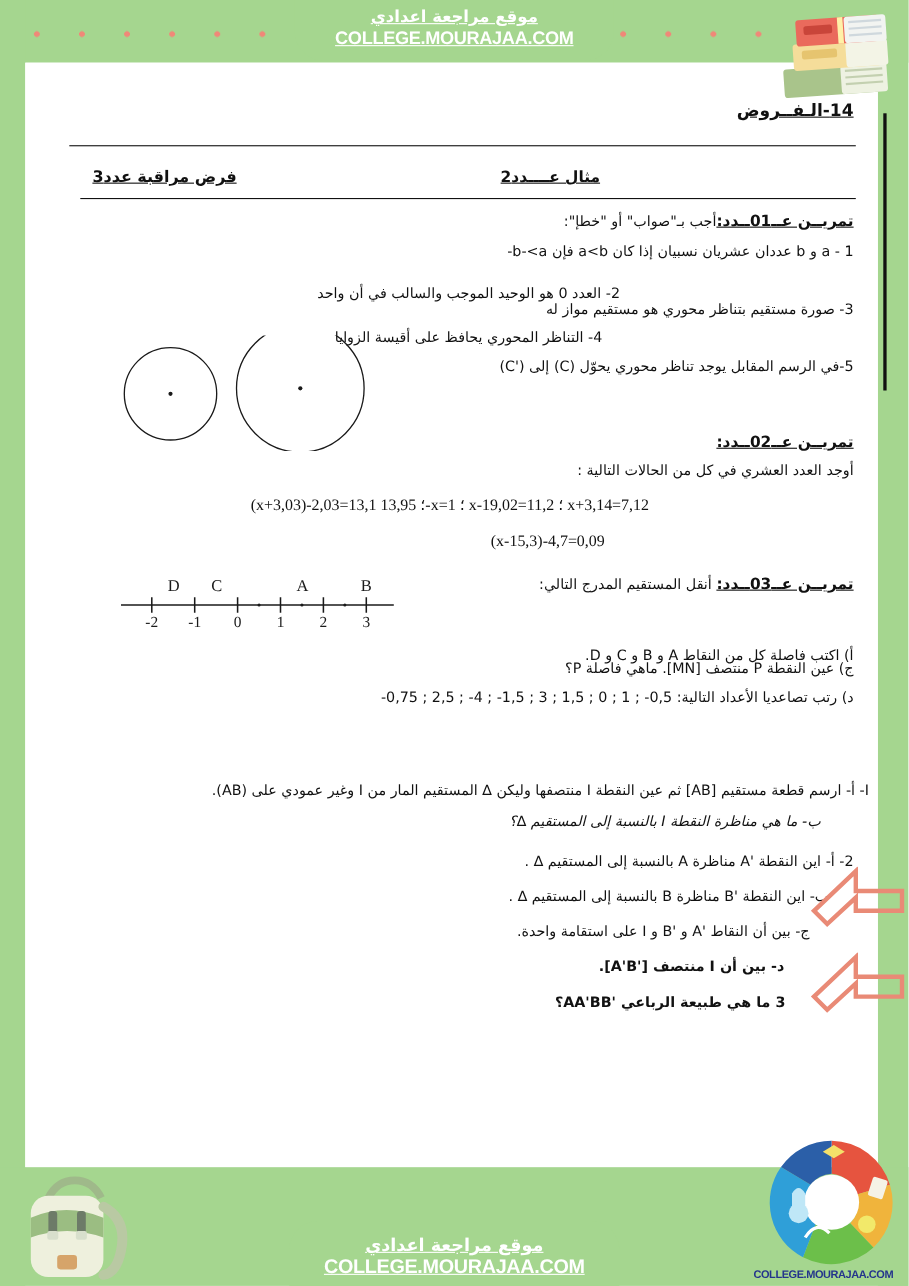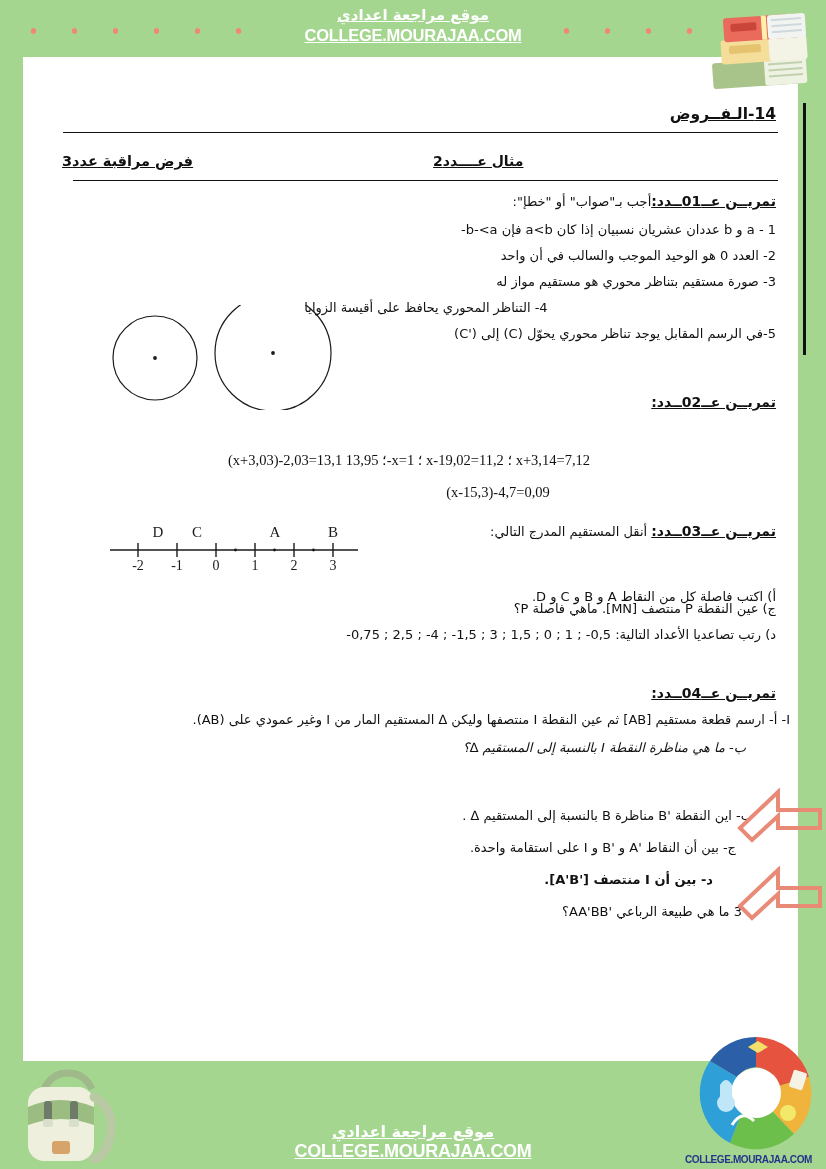--- a/index.html
+++ b/index.html
@@ -97,33 +97,33 @@
 
   
   .doc{
     position:absolute;left:23px;top:57px;width:775px;height:1004px;
     color:#111;
   }
   .rtl{direction:rtl;text-align:right;unicode-bidi:isolate;}
   .ar{font-family:"DejaVu Sans", sans-serif;}
 
   .title-row{
-    position:absolute;right:22px;top:48px;width:700px;
+    position:absolute;right:22px;top:34px;width:700px;
   }
   .title-main{
     font-family:"DejaVu Sans", sans-serif;
     font-size:15.5px;font-weight:bold;
     text-decoration:underline;
     direction:rtl;text-align:right;
   }
   .rule{
     position:absolute;left:0;right:0;height:1px;background:#111;
   }
   .subtitle-row{
-    position:absolute;right:36px;top:96px;width:700px;
+    position:absolute;right:14px;top:96px;width:700px;
     display:flex;flex-direction:row-reverse;align-items:flex-start;
     direction:rtl;
   }
   .sub-a{
     font-family:"DejaVu Sans", sans-serif;font-size:14.5px;font-weight:bold;
     text-decoration:underline;margin-right:240px;
   }
   .sub-b{
     font-family:"DejaVu Sans", sans-serif;font-size:14px;font-weight:bold;
     text-decoration:underline;margin-right:66px;
@@ -250,35 +250,36 @@
   <div class="subtitle-row">
     <div class="sub-a">فرض مراقبة عدد3</div>
     <div class="sub-b">مثال عــــدد2</div>
   </div>
   <div class="rule" style="left:50px;right:20px;top:123px;"></div>
 
   <div class="blk ex1-head rtl" style="width:700px;">
     <span class="ex-head">تمريــن عــ01ــدد:</span><span class="line" style="display:inline">أجب بـ"صواب" أو "خطإ":</span>
   </div>
   <div class="blk line" style="right:22px;top:165px;width:700px;">1 - a و b عددان عشريان نسبيان  إذا كان a&lt;b فإن b-&lt;a-</div>
-  <div class="blk line" style="right:22px;top:191px;width:700px;">2- العدد 0 هو الوحيد الموجب والسالب في أن واحد</div>
+  <div class="blk line" style="right:22px;top:203px;width:700px;text-align:center;">2- العدد 0 هو الوحيد الموجب والسالب في أن واحد</div>
   <div class="blk line" style="right:22px;top:217px;width:700px;">3- صورة مستقيم بتناظر محوري هو مستقيم مواز له</div>
   <div class="blk line" style="right:22px;top:243px;width:700px;text-align:center;">4- التناظر المحوري يحافظ على أقيسة الزوايا</div>
   <div class="blk line" style="right:22px;top:269px;width:700px;">5-في  الرسم المقابل يوجد تناظر محوري يحوّل (C) إلى ('C)</div>
 
   <svg class="circles" width="250" height="105" viewBox="0 0 250 105">
     <circle cx="57" cy="53" r="42" fill="none" stroke="#1a1a1a" stroke-width="1.2"></circle>
     <circle cx="57" cy="53" r="1.9" fill="#1a1a1a"></circle>
     <circle cx="175" cy="48" r="58" fill="none" stroke="#1a1a1a" stroke-width="1.2"></circle>
     <circle cx="175" cy="48" r="1.9" fill="#1a1a1a"></circle>
   </svg>
 
   <div class="blk ex2-head rtl" style="width:700px;">
     <span class="ex-head">تمريــن عــ02ــدد:</span>
   </div>
+  <div class="blk line" style="right:22px;top:364px;width:700px;">أوجد العدد العشري في كل من الحالات التالية :</div>
   <div class="blk lineL" style="left:205px;top:394px;width:540px;">(x+3,03)-2,03=13,1   ؛  13,95-x=1  ؛  x-19,02=11,2   ؛   x+3,14=7,12</div>
   <div class="blk lineL" style="left:205px;top:426px;width:540px;text-align:center;">(x-15,3)-4,7=0,09</div>
 
   <div class="blk ex3-head rtl" style="width:700px;">
     <span class="ex-head">تمريــن عــ03ــدد:</span><span class="line" style="display:inline">&nbsp;</span><span class="line" style="display:inline">أنقل المستقيم المدرج التالي:</span>
   </div>
 
   <svg class="numline" width="255" height="52" viewBox="0 0 255 52">
     <line x1="2" y1="30" x2="250" y2="30" stroke="#1a1a1a" stroke-width="1.4"></line>
 
@@ -309,23 +310,21 @@
       <text x="89" y="17">C</text>
       <text x="167" y="17">A</text>
       <text x="225" y="17">B</text>
     </g>
   </svg>
 
   <div class="blk line" style="right:22px;top:492px;width:700px;margin-top:40px;">أ) اكتب فاصلة كل من النقاط A و B و C و D.</div>
   <div class="blk line" style="right:22px;top:544px;width:700px;">ج) عين النقطة P منتصف [MN]. ماهي فاصلة P؟</div>
   <div class="blk line" style="right:22px;top:570px;width:730px;">د) رتب تصاعديا الأعداد التالية: 0,5-  ;  1  ;  0 ;  1,5 ;  3 ;  1,5- ;  4- ;   2,5  ;  0,75-</div>
 
-  <div class="blk ex4-head rtl" style="width:700px;">
-    <span class="ex-head">تمريــن عــ04ــدد:</span>
-  </div>
   <div class="blk line" style="right:8px;top:655px;width:745px;">I- أ- ارسم قطعة مستقيم [AB] ثم عين النقطة I منتصفها وليكن ∆ المستقيم المار من I وغير عمودي على (AB).</div>
   <div class="blk line" style="right:52px;top:683px;width:700px;font-style:italic;">ب- ما هي مناظرة النقطة I بالنسبة إلى المستقيم ∆؟</div>
+  <div class="blk line" style="right:22px;top:719px;width:700px;">2-   أ-     اين النقطة 'A مناظرة A بالنسبة إلى المستقيم ∆ .</div>
   <div class="blk line" style="right:45px;top:751px;width:690px;">ب-   اين النقطة 'B مناظرة B بالنسبة إلى المستقيم ∆ .</div>
   <div class="blk line" style="right:62px;top:783px;width:670px;">ج-   بين أن النقاط 'A و 'B و I على استقامة واحدة.</div>
   <div class="blk line" style="right:85px;top:815px;width:650px;font-weight:bold;">د-   بين أن I منتصف ['A'B].</div>
-  <div class="blk line" style="right:56px;top:847px;width:660px;">3   ما هي طبيعة الرباعي 'AA'BB؟</div>
+  <div class="blk line" style="right:84px;top:847px;width:660px;font-weight:bold;">3   ما هي طبيعة الرباعي 'AA'BB؟</div>
 
 </div>
 
 </body></html>

